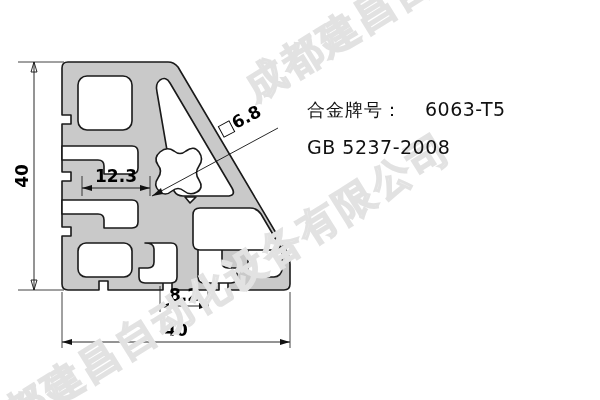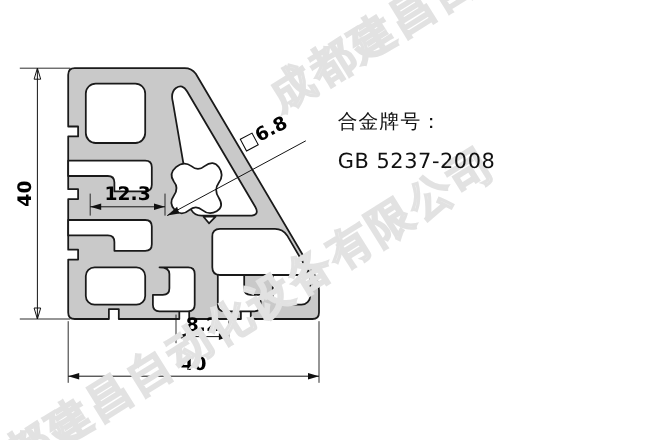--- a/index.html
+++ b/index.html
@@ -274,19 +274,20 @@
     </g>
     <g transform="rotate(-32 140 330)">
       <text class="wm-text-fill" x="-60" y="348">成都建昌自动化设备有限公司</text>
       <text class="wm-text" x="-60" y="348">成都建昌自动化设备有限公司</text>
     </g>
   </svg>
 
   <div id="spec-block">
     <div class="spec-row">
       <span class="spec-label">合金牌号：</span>
+      <span class="spec-value">6063-T5</span>
     </div>
     <div class="spec-row">
       <span class="spec-value">GB 5237-2008</span>
     </div>
   </div>
 
 </div>
 
 </body></html>

